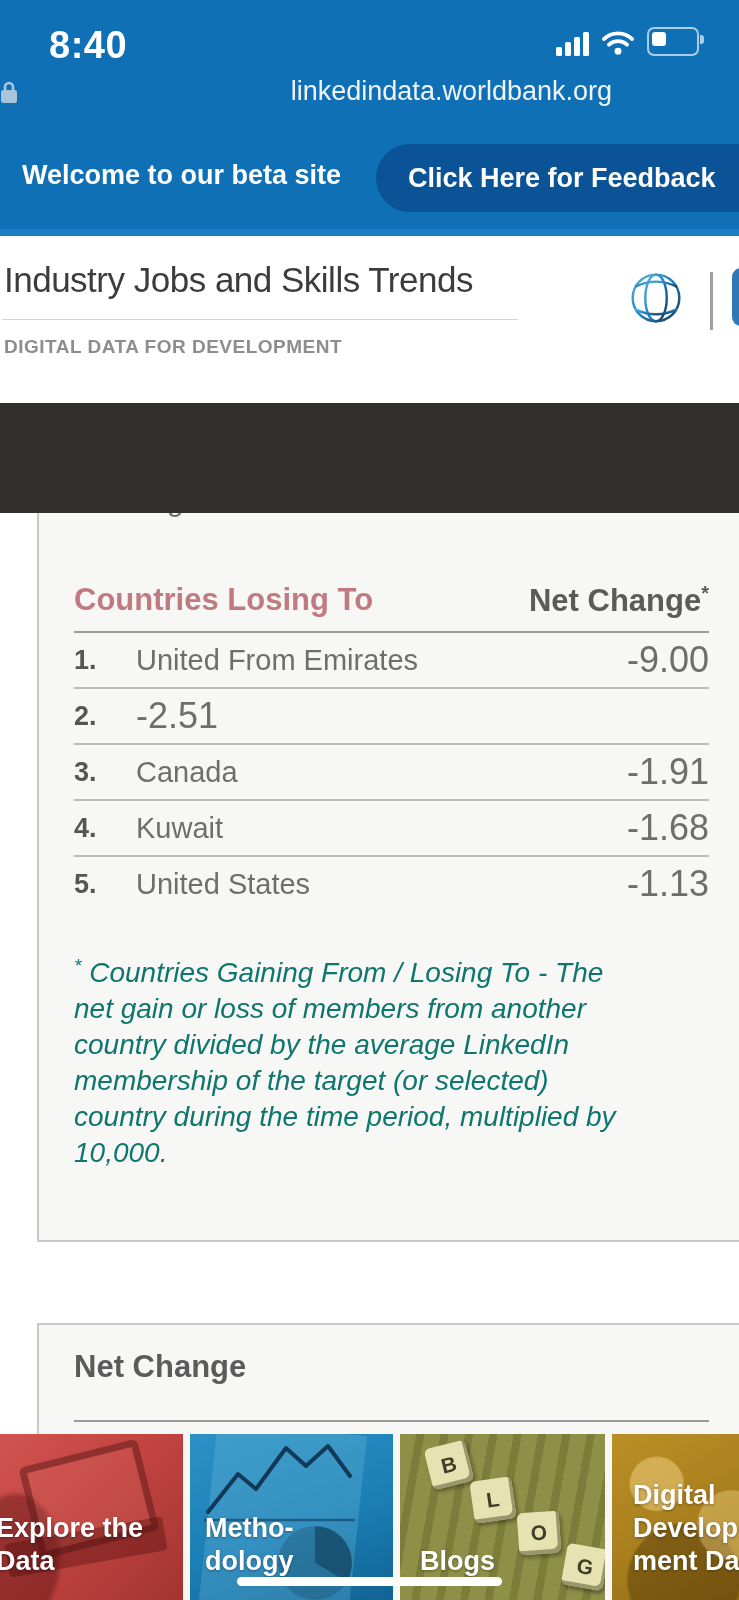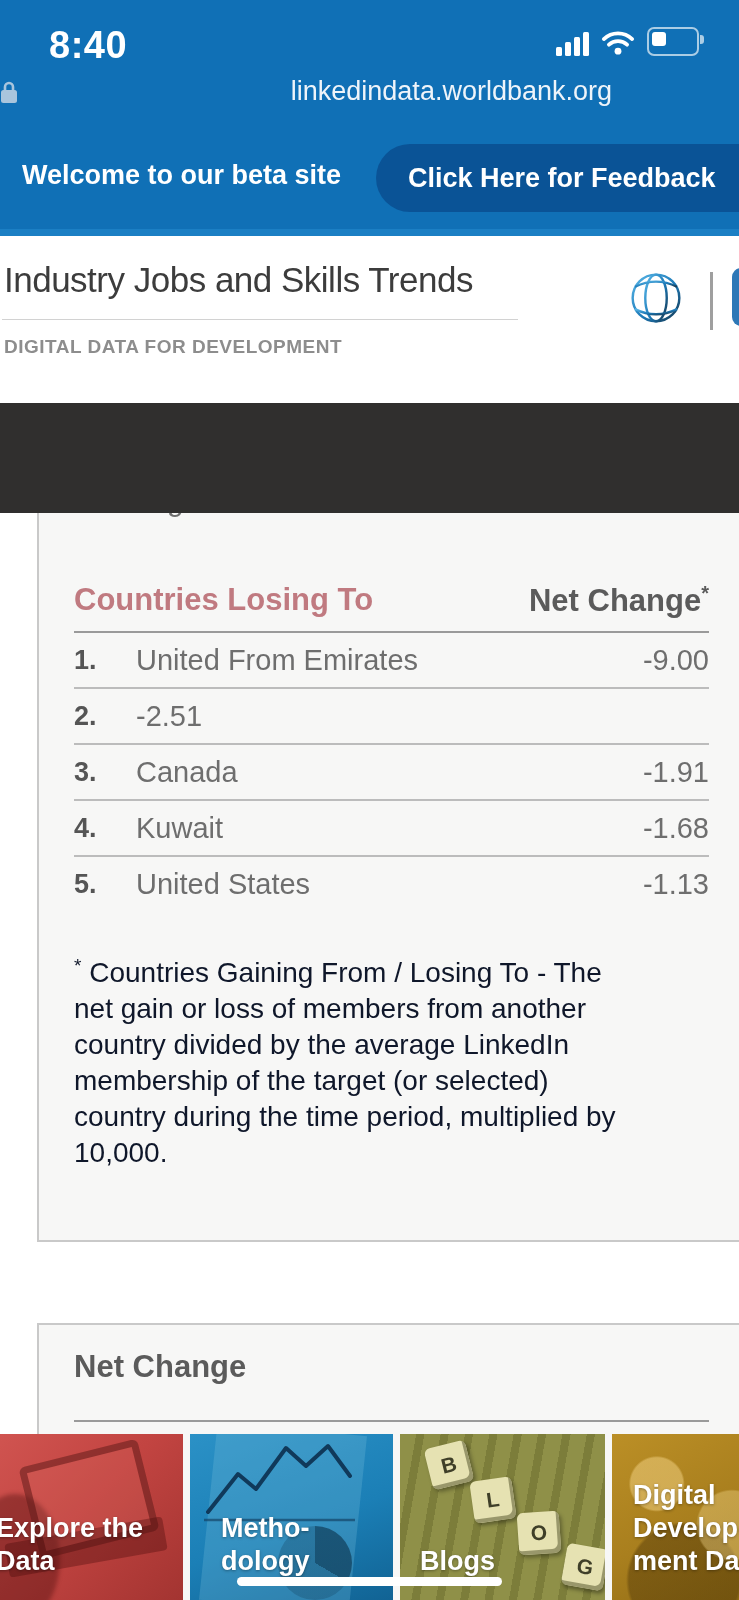--- a/index.html
+++ b/index.html
@@ -49,22 +49,22 @@
   .head-right{color:#5b5b5b;font-size:31px;font-weight:700;}
   .head-right sup{font-size:20px;}
   .head-rule{position:absolute;left:35px;right:32px;height:2px;background:#9a9a9a;}
   .card1 .head-rule{top:201px;}
   .card2 .head-rule{top:95px;}
   .rows{position:absolute;left:35px;right:32px;top:203px;}
   .trow{display:flex;align-items:center;height:54px;border-bottom:2px solid #bcbcbc;}
   .trow:last-child{border-bottom:none;}
   .trow .rank{width:62px;color:#555555;font-size:27px;font-weight:700;}
   .trow .cname{flex:1;color:#6e6e6e;font-size:29px;}
-  .trow .val{color:#6e6e6e;font-size:29px;}
-  .footnote{position:absolute;left:35px;top:518px;width:566px;color:#0f172a;font-size:28px;line-height:36px;}
+  .trow .val{color:#6e6e6e;font-size:36px;}
+  .footnote{position:absolute;left:35px;top:518px;width:566px;color:#0f766e;font-size:28px;line-height:36px;font-style:italic;}
   .footnote sup{font-size:19px;}
   
   .bottom-nav{position:absolute;left:0;top:1434px;width:739px;height:166px;z-index:6;}
   .tile{position:absolute;top:0;height:166px;overflow:hidden;cursor:pointer;}
   .tile .label{position:absolute;bottom:22px;color:#ffffff;font-size:27px;font-weight:700;line-height:33px;
     text-shadow:0 1px 3px rgba(0,0,0,.35);white-space:nowrap;}
   .tile-explore{left:0;width:183px;background:linear-gradient(135deg,#d05450 0%,#c24441 45%,#a33431 100%);}
   .tile-explore .laptop-screen{position:absolute;left:28px;top:18px;width:108px;height:80px;border:7px solid rgba(70,8,8,.45);
     border-radius:6px;transform:rotate(-14deg);background:rgba(230,120,110,.18);}
   .tile-explore .laptop-base{position:absolute;left:6px;top:96px;width:160px;height:34px;background:rgba(70,8,8,.35);
@@ -205,21 +205,21 @@
       </div>
     </div>
 
     <div class="tile tile-method">
       <div class="paper"></div>
       <svg width="203" height="110" viewBox="0 0 203 110" style="position:absolute;left:0;top:0;">
         <polyline points="18,78 48,40 66,55 96,14 116,32 138,12 160,42" fill="none" stroke="#10395a" stroke-width="4" stroke-linejoin="round" stroke-linecap="round"></polyline>
         <line x1="14" y1="86" x2="165" y2="86" stroke="#10395a" stroke-width="2.5" opacity=".6"></line>
       </svg>
       <div class="pie"></div>
-      <div class="label" style="left:31px;">
+      <div class="label" style="left:15px;">
         <div>Metho-</div>
         <div>dology</div>
       </div>
     </div>
 
     <div class="tile tile-blogs">
       <div class="key" style="left:28px;top:10px;transform:rotate(-14deg);">B</div>
       <div class="key" style="left:72px;top:45px;transform:rotate(-8deg);">L</div>
       <div class="key" style="left:118px;top:78px;transform:rotate(-4deg);">O</div>
       <div class="key" style="left:164px;top:112px;transform:rotate(10deg);">G</div>

